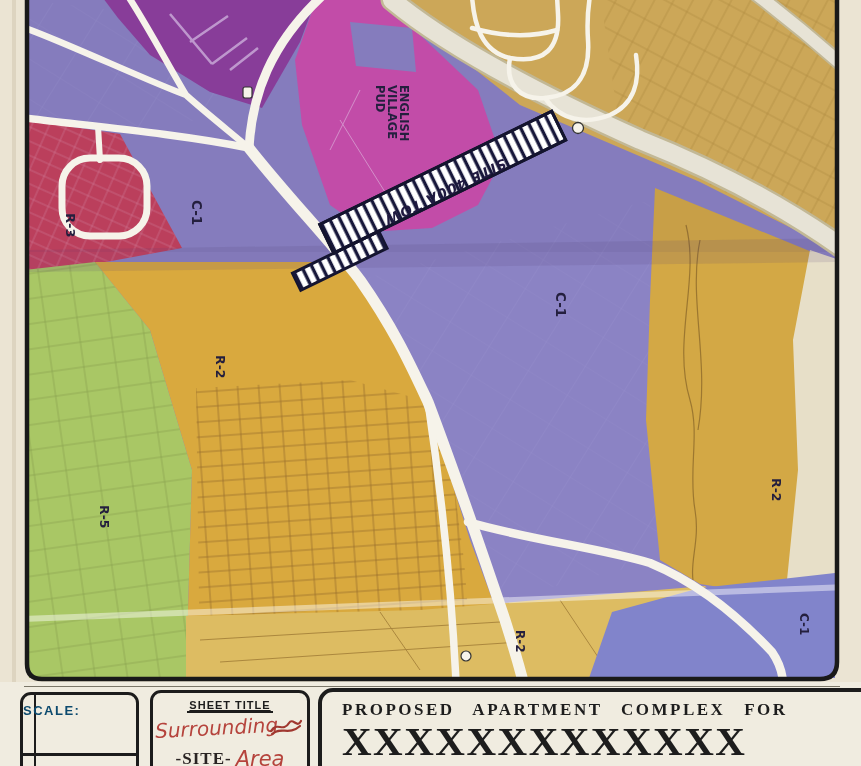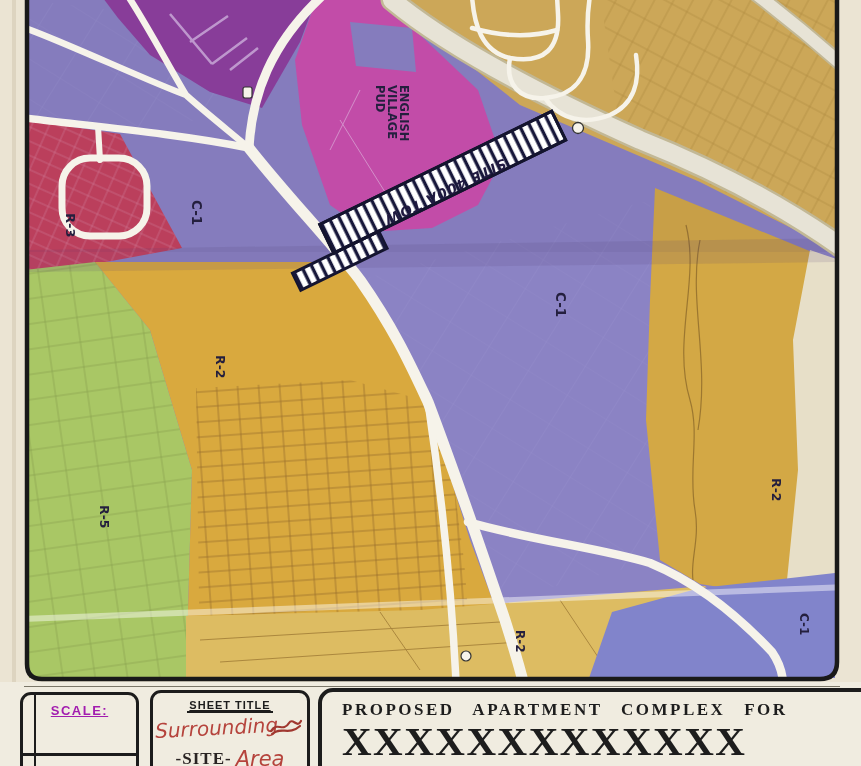--- a/index.html
+++ b/index.html
@@ -5,22 +5,22 @@
   html,body{margin:0;padding:0;background:#d8d2c2;}
   .screen{position:relative;width:861px;height:766px;overflow:hidden;
           background:#ece6d6;font-family:"Liberation Sans",sans-serif;}
   .map-wrap{position:absolute;left:0;top:0;width:861px;height:692px;}
   
   .titleblock{position:absolute;left:0;top:682px;width:861px;height:84px;
               background:#f0ece0;}
   .tb-topline{position:absolute;left:24px;top:4px;width:816px;height:1px;background:#7a7668;}
   .tb-box{position:absolute;border:3px solid #1c1c1c;border-radius:11px;background:transparent;box-sizing:border-box;}
   .scale-box{left:20px;top:10px;width:119px;height:90px;}
-  .scale-label{position:absolute;left:0;right:0;top:8px;text-align:center;
-               font-size:13px;font-weight:bold;letter-spacing:1.5px;color:#a21caf;text-decoration:underline;}
+  .scale-label{position:absolute;left:0;right:0;top:8px;text-align:left;
+               font-size:13px;font-weight:bold;letter-spacing:1.5px;color:#0c4a6e;}
   .scale-vline{position:absolute;left:11px;top:0;bottom:0;width:2px;background:#1c1c1c;}
   .scale-hline1{position:absolute;left:0;right:0;top:58px;height:2.5px;background:#1c1c1c;}
   .sheet-box{left:150px;top:8px;width:160px;height:92px;}
   .sheet-title-label{position:absolute;left:0;right:0;top:6px;text-align:center;
                font-size:11px;font-weight:bold;letter-spacing:1px;color:#1c1c1c;text-decoration:underline;}
   .sheet-title-label span{border-bottom:2px solid #1c1c1c;padding:0 2px;}
   .hand-red{font-family:"DejaVu Sans",sans-serif;font-style:italic;color:#b5433c;}
   .hand-top{position:absolute;left:2px;top:22px;width:156px;font-size:20px;
             transform:rotate(-3deg);letter-spacing:0px;white-space:nowrap;}
   .scribble{position:absolute;right:4px;top:24px;}

